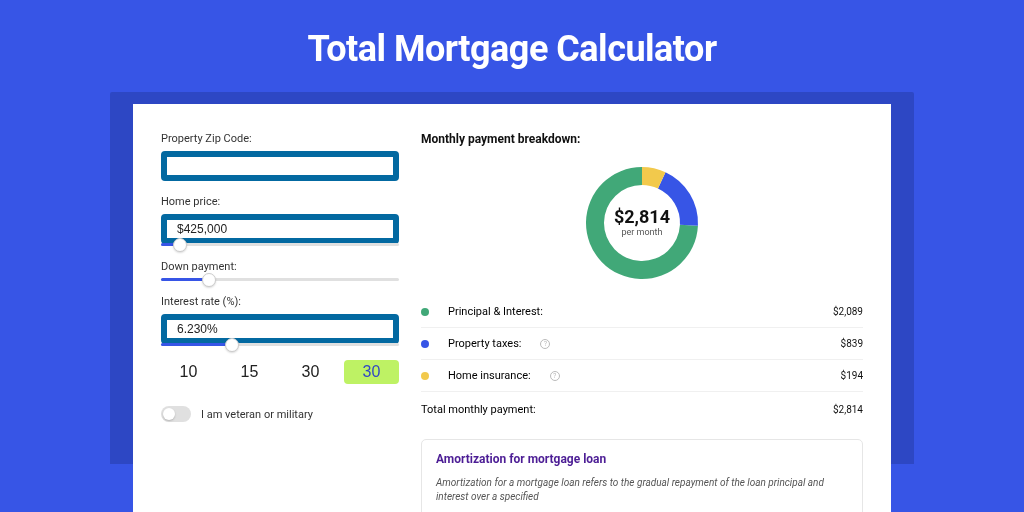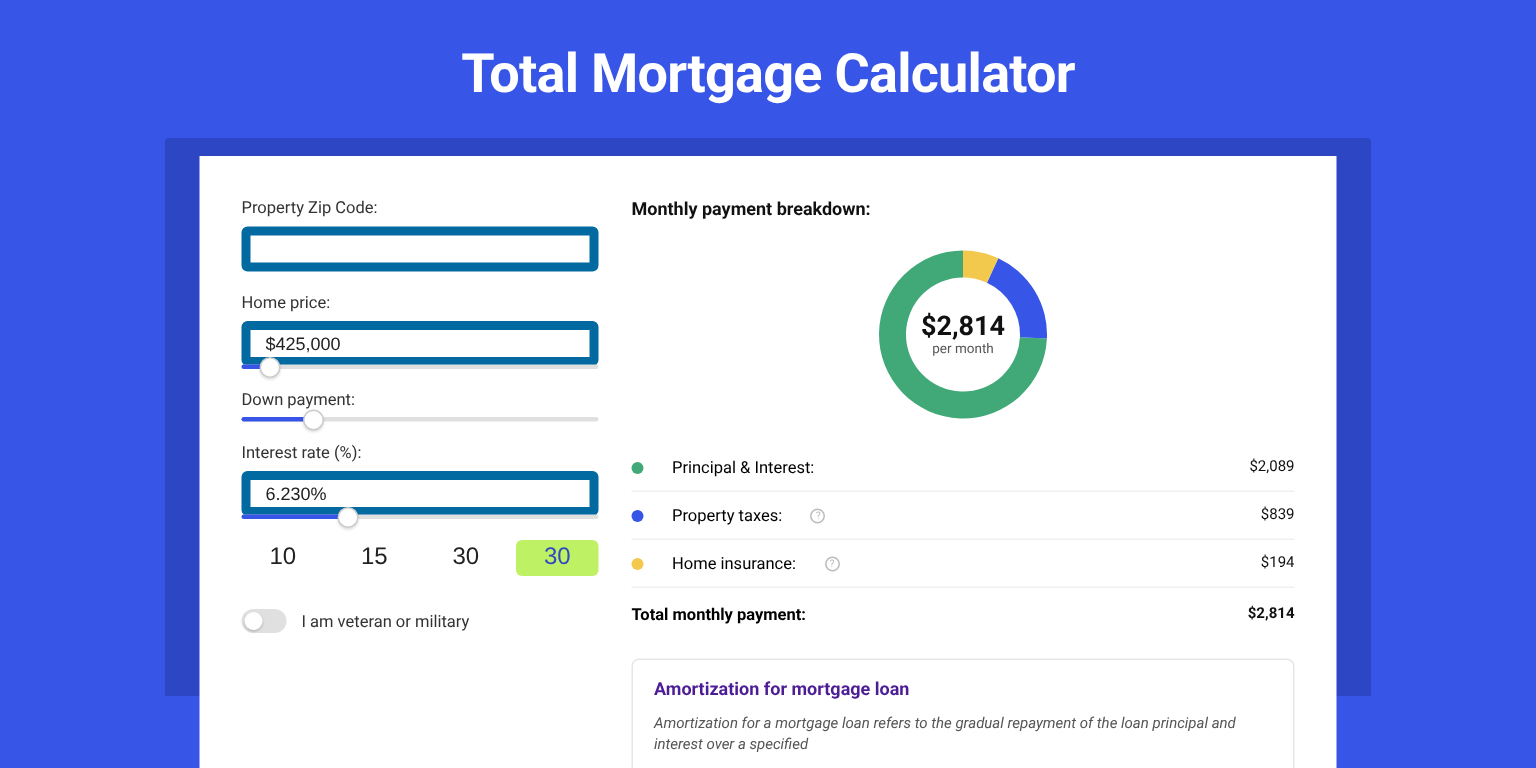--- a/index.html
+++ b/index.html
@@ -128,21 +128,21 @@
   .dot-green  { background:#41a878; }
   .dot-blue   { background:#3755e6; }
   .dot-yellow { background:#f2c94c; }
   .help-icon {
     width:10px; height:10px; border:1px solid #bbb; border-radius:50%;
     display:inline-flex; align-items:center; justify-content:center;
     font-size:7px; color:#bbb;
   }
   .amount { font-size:10px; color:#111; }
   .legend-row.total .legend-left,
-  .legend-row.total .amount { font-weight:700; }
+  .legend-row.total .amount { font-weight:400; }
   .legend-row.total { border-bottom:none; padding-top:11px; }
 
   .amort-box {
     border: 1px solid #e6e6e6;
     border-radius: 5px;
     padding: 12px 14px;
     margin-top: 14px;
   }
   .amort-title { font-size:12px; font-weight:700; color:#4c1d95; margin-bottom:10px; }
   .amort-text  { font-size:10px; color:#555; line-height:1.4;font-style:italic; }

